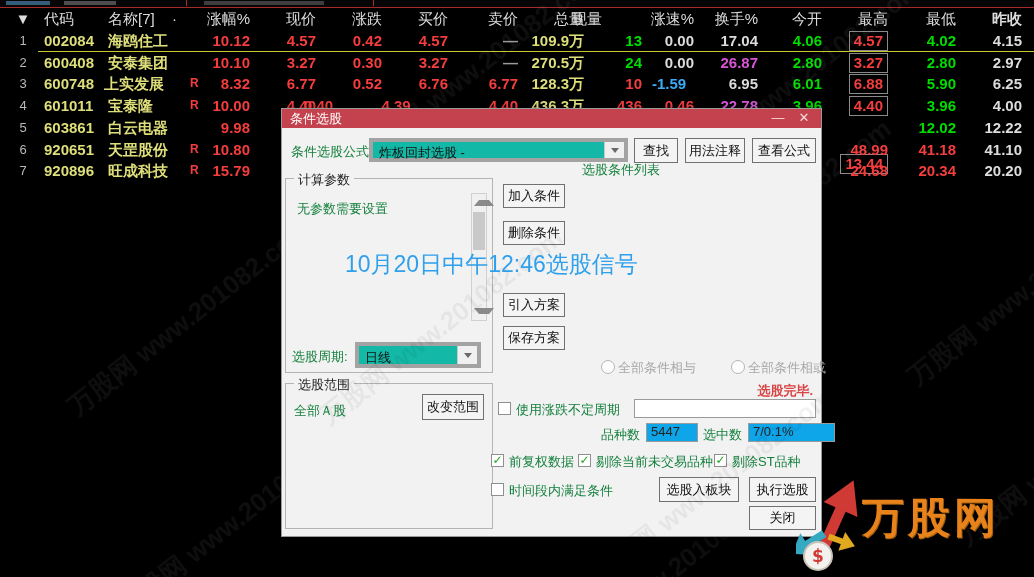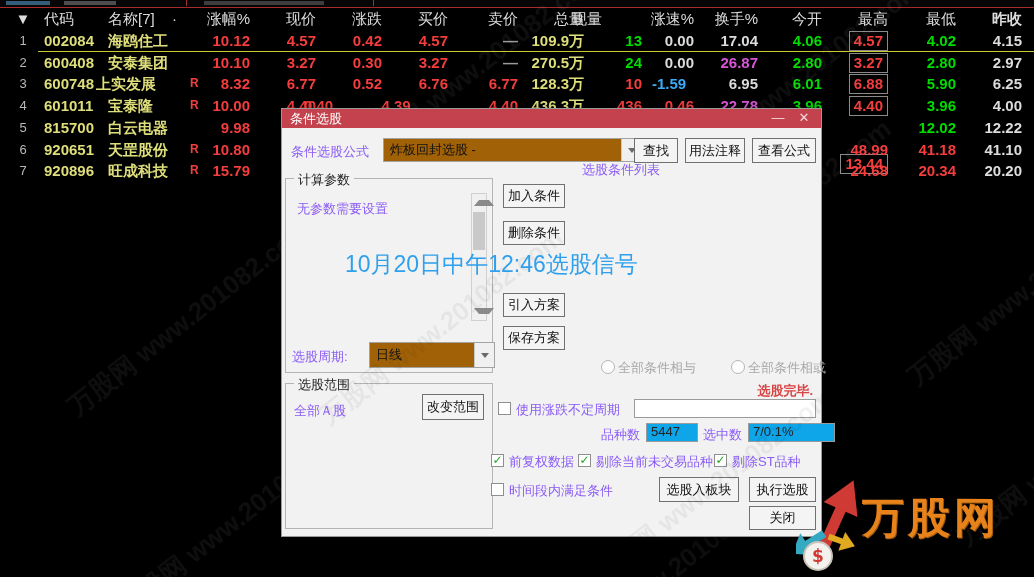--- a/index.html
+++ b/index.html
@@ -25,24 +25,24 @@
       pointer-events:none;z-index:3;font-size:26px;}
   .wm-dark{color:rgba(255,255,255,0.055);}
   .wm-light{color:rgba(0,0,0,0.05);}
   
   #dlg{position:absolute;left:281px;top:108px;width:541px;height:429px;background:#f2f2f2;
        border:1px solid #9a9a9a;box-shadow:2px 3px 8px rgba(0,0,0,.55);z-index:10;box-sizing:border-box;}
   .titlebar{position:absolute;left:0;top:0;width:100%;height:19px;background:#c3424d;color:#fff;
             font-size:13px;line-height:19px;padding-left:8px;box-sizing:border-box;}
   .tb-btn{position:absolute;top:0;width:26px;height:19px;text-align:center;color:#f3d9da;
           font-size:13px;line-height:17px;cursor:default;}
-  .dl{position:absolute;font-size:13px;color:#8b5cf6;white-space:nowrap;}
+  .dl{position:absolute;font-size:13px;color:#15803d;white-space:nowrap;}
   .btn{position:absolute;background:#f4f4f4;border:1px solid #707070;font-size:13px;color:#111;
        text-align:center;box-sizing:border-box;display:flex;align-items:center;justify-content:center;}
-  .combo{position:absolute;background:#a16207;border:1px solid #a3a3a3;box-sizing:border-box;margin-left:14px;}
+  .combo{position:absolute;background:#14b8a6;border:4px solid #a3a3a3;box-sizing:border-box;}
   .combo .ctext{position:absolute;left:6px;top:0;font-size:13px;color:#111;line-height:22px;white-space:nowrap;}
   .combo .carr{position:absolute;right:0;top:0;bottom:0;width:19px;background:#f0f0f0;
                border-left:1px solid #c8c8c8;display:flex;align-items:center;justify-content:center;}
   .tri-d{width:0;height:0;border-left:4px solid transparent;border-right:4px solid transparent;
          border-top:5px solid #6a6a6a;}
   .grp{position:absolute;border:1px solid #b4b4b4;box-sizing:border-box;}
   .grp-label{position:absolute;top:-8px;left:8px;background:#f2f2f2;padding:0 4px;font-size:13px;color:#1c1c1c;}
   .lbox{position:absolute;background:#fff;border:1px solid #8a8a8a;box-sizing:border-box;}
   .litem{height:22px;line-height:22px;font-size:13px;padding-left:4px;white-space:nowrap;}
   .litem.sel{background:#1173d4;color:#fff;}
@@ -132,21 +132,21 @@
       <span class="cell cw" style="left: 644px; width: 50px; top: 52px; text-align: right;">0.00</span>
       <span class="cell cm" style="left: 696px; width: 62px; top: 52px; text-align: right;">26.87</span>
       <span class="cell cg" style="left: 760px; width: 62px; top: 52px; text-align: right;">2.80</span>
       <span class="cell cr" style="left: 824px; width: 64px; top: 52px; text-align: right;"><span class="boxed">3.27</span></span>
       <span class="cell cg" style="left: 890px; width: 66px; top: 52px; text-align: right;">2.80</span>
       <span class="cell cw" style="left: 958px; width: 64px; top: 52px; text-align: right;">2.97</span>
     </div>
     <div>
       <span class="cell cn" style="left: 8px; width: 30px; top: 73px; text-align: center;">3</span>
       <span class="cell cy" style="left: 44px; width: 58px; top: 73px; text-align: left;">600748</span>
-      <span class="cell cy" style="left: 96px; width: 80px; top: 73px; text-align: left;">上实发展</span>
+      <span class="cell cy" style="left: 104px; width: 80px; top: 73px; text-align: left;">上实发展</span>
       <span class="cell cRm" style="left: 190px; width: 15px; top: 73px; text-align: left;">R</span>
       <span class="cell cr" style="left: 204px; width: 46px; top: 73px; text-align: right;">8.32</span>
       <span class="cell cr" style="left: 252px; width: 64px; top: 73px; text-align: right;">6.77</span>
       <span class="cell cr" style="left: 318px; width: 64px; top: 73px; text-align: right;">0.52</span>
       <span class="cell cr" style="left: 384px; width: 64px; top: 73px; text-align: right;">6.76</span>
       <span class="cell cr" style="left: 450px; width: 68px; top: 73px; text-align: right;">6.77</span>
       <span class="cell cy" style="left: 520px; width: 64px; top: 73px; text-align: right;">128.3万</span>
       <span class="cell cr" style="left: 586px; width: 56px; top: 73px; text-align: right;">10</span>
       <span class="cell cb" style="left: 644px; width: 50px; top: 73px; text-align: center;">-1.59</span>
       <span class="cell cw" style="left: 696px; width: 62px; top: 73px; text-align: right;">6.95</span>
@@ -169,21 +169,21 @@
       <span class="cell cr" style="left: 586px; width: 56px; top: 95px; text-align: right;">436</span>
       <span class="cell cr" style="left: 644px; width: 50px; top: 95px; text-align: right;">0.46</span>
       <span class="cell cm" style="left: 696px; width: 62px; top: 95px; text-align: right;">22.78</span>
       <span class="cell cg" style="left: 760px; width: 62px; top: 95px; text-align: right;">3.96</span>
       <span class="cell cr" style="left: 824px; width: 64px; top: 95px; text-align: right;"><span class="boxed">4.40</span></span>
       <span class="cell cg" style="left: 890px; width: 66px; top: 95px; text-align: right;">3.96</span>
       <span class="cell cw" style="left: 958px; width: 64px; top: 95px; text-align: right;">4.00</span>
     </div>
     <div>
       <span class="cell cn" style="left: 8px; width: 30px; top: 117px; text-align: center;">5</span>
-      <span class="cell cy" style="left: 44px; width: 58px; top: 117px; text-align: left;">815700</span>
+      <span class="cell cy" style="left: 44px; width: 58px; top: 117px; text-align: left;">603861</span>
       <span class="cell cy" style="left: 108px; width: 80px; top: 117px; text-align: left;">白云电器</span>
       <span class="cell cr" style="left: 204px; width: 46px; top: 117px; text-align: right;">9.98</span>
       <span class="cell cr" style="left: 824px; width: 64px; top: 117px; text-align: right; margin-top: 36px;"><span class="boxed">13.44</span></span>
       <span class="cell cg" style="left: 890px; width: 66px; top: 117px; text-align: right;">12.02</span>
       <span class="cell cw" style="left: 958px; width: 64px; top: 117px; text-align: right;">12.22</span>
     </div>
     <div>
       <span class="cell cn" style="left: 8px; width: 30px; top: 139px; text-align: center;">6</span>
       <span class="cell cy" style="left: 44px; width: 58px; top: 139px; text-align: left;">920651</span>
       <span class="cell cy" style="left: 108px; width: 80px; top: 139px; text-align: left;">天罡股份</span>

